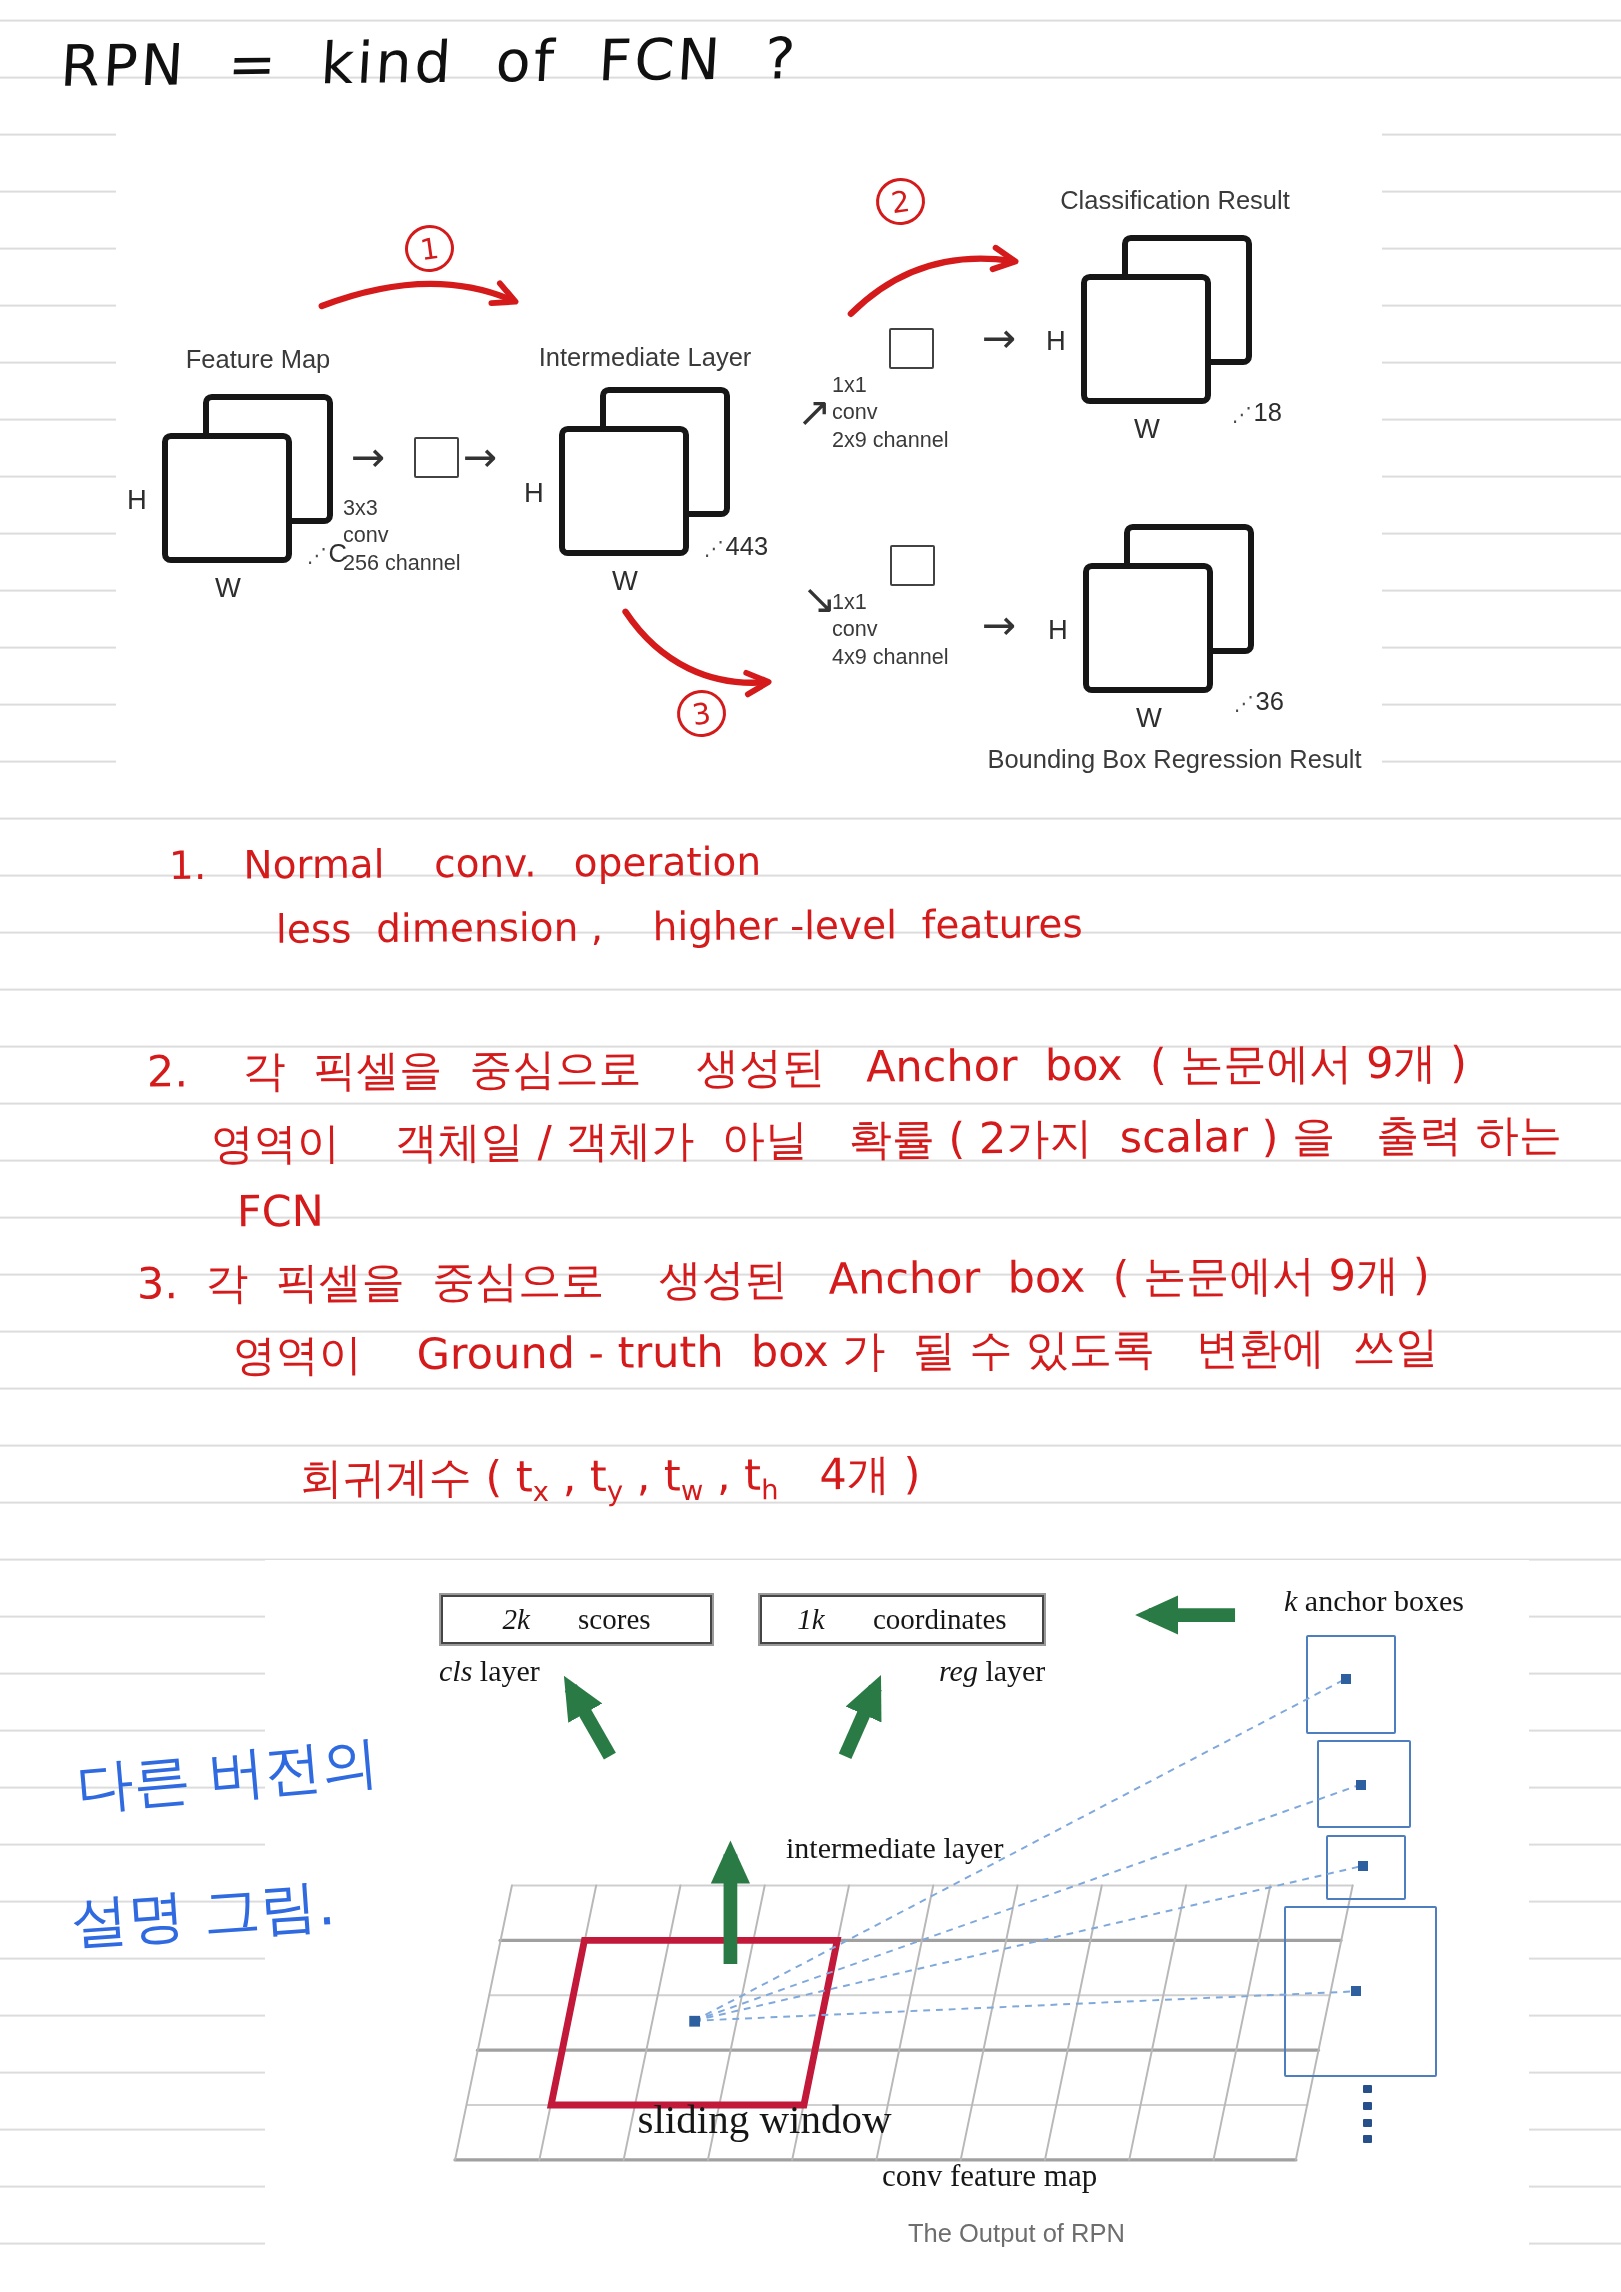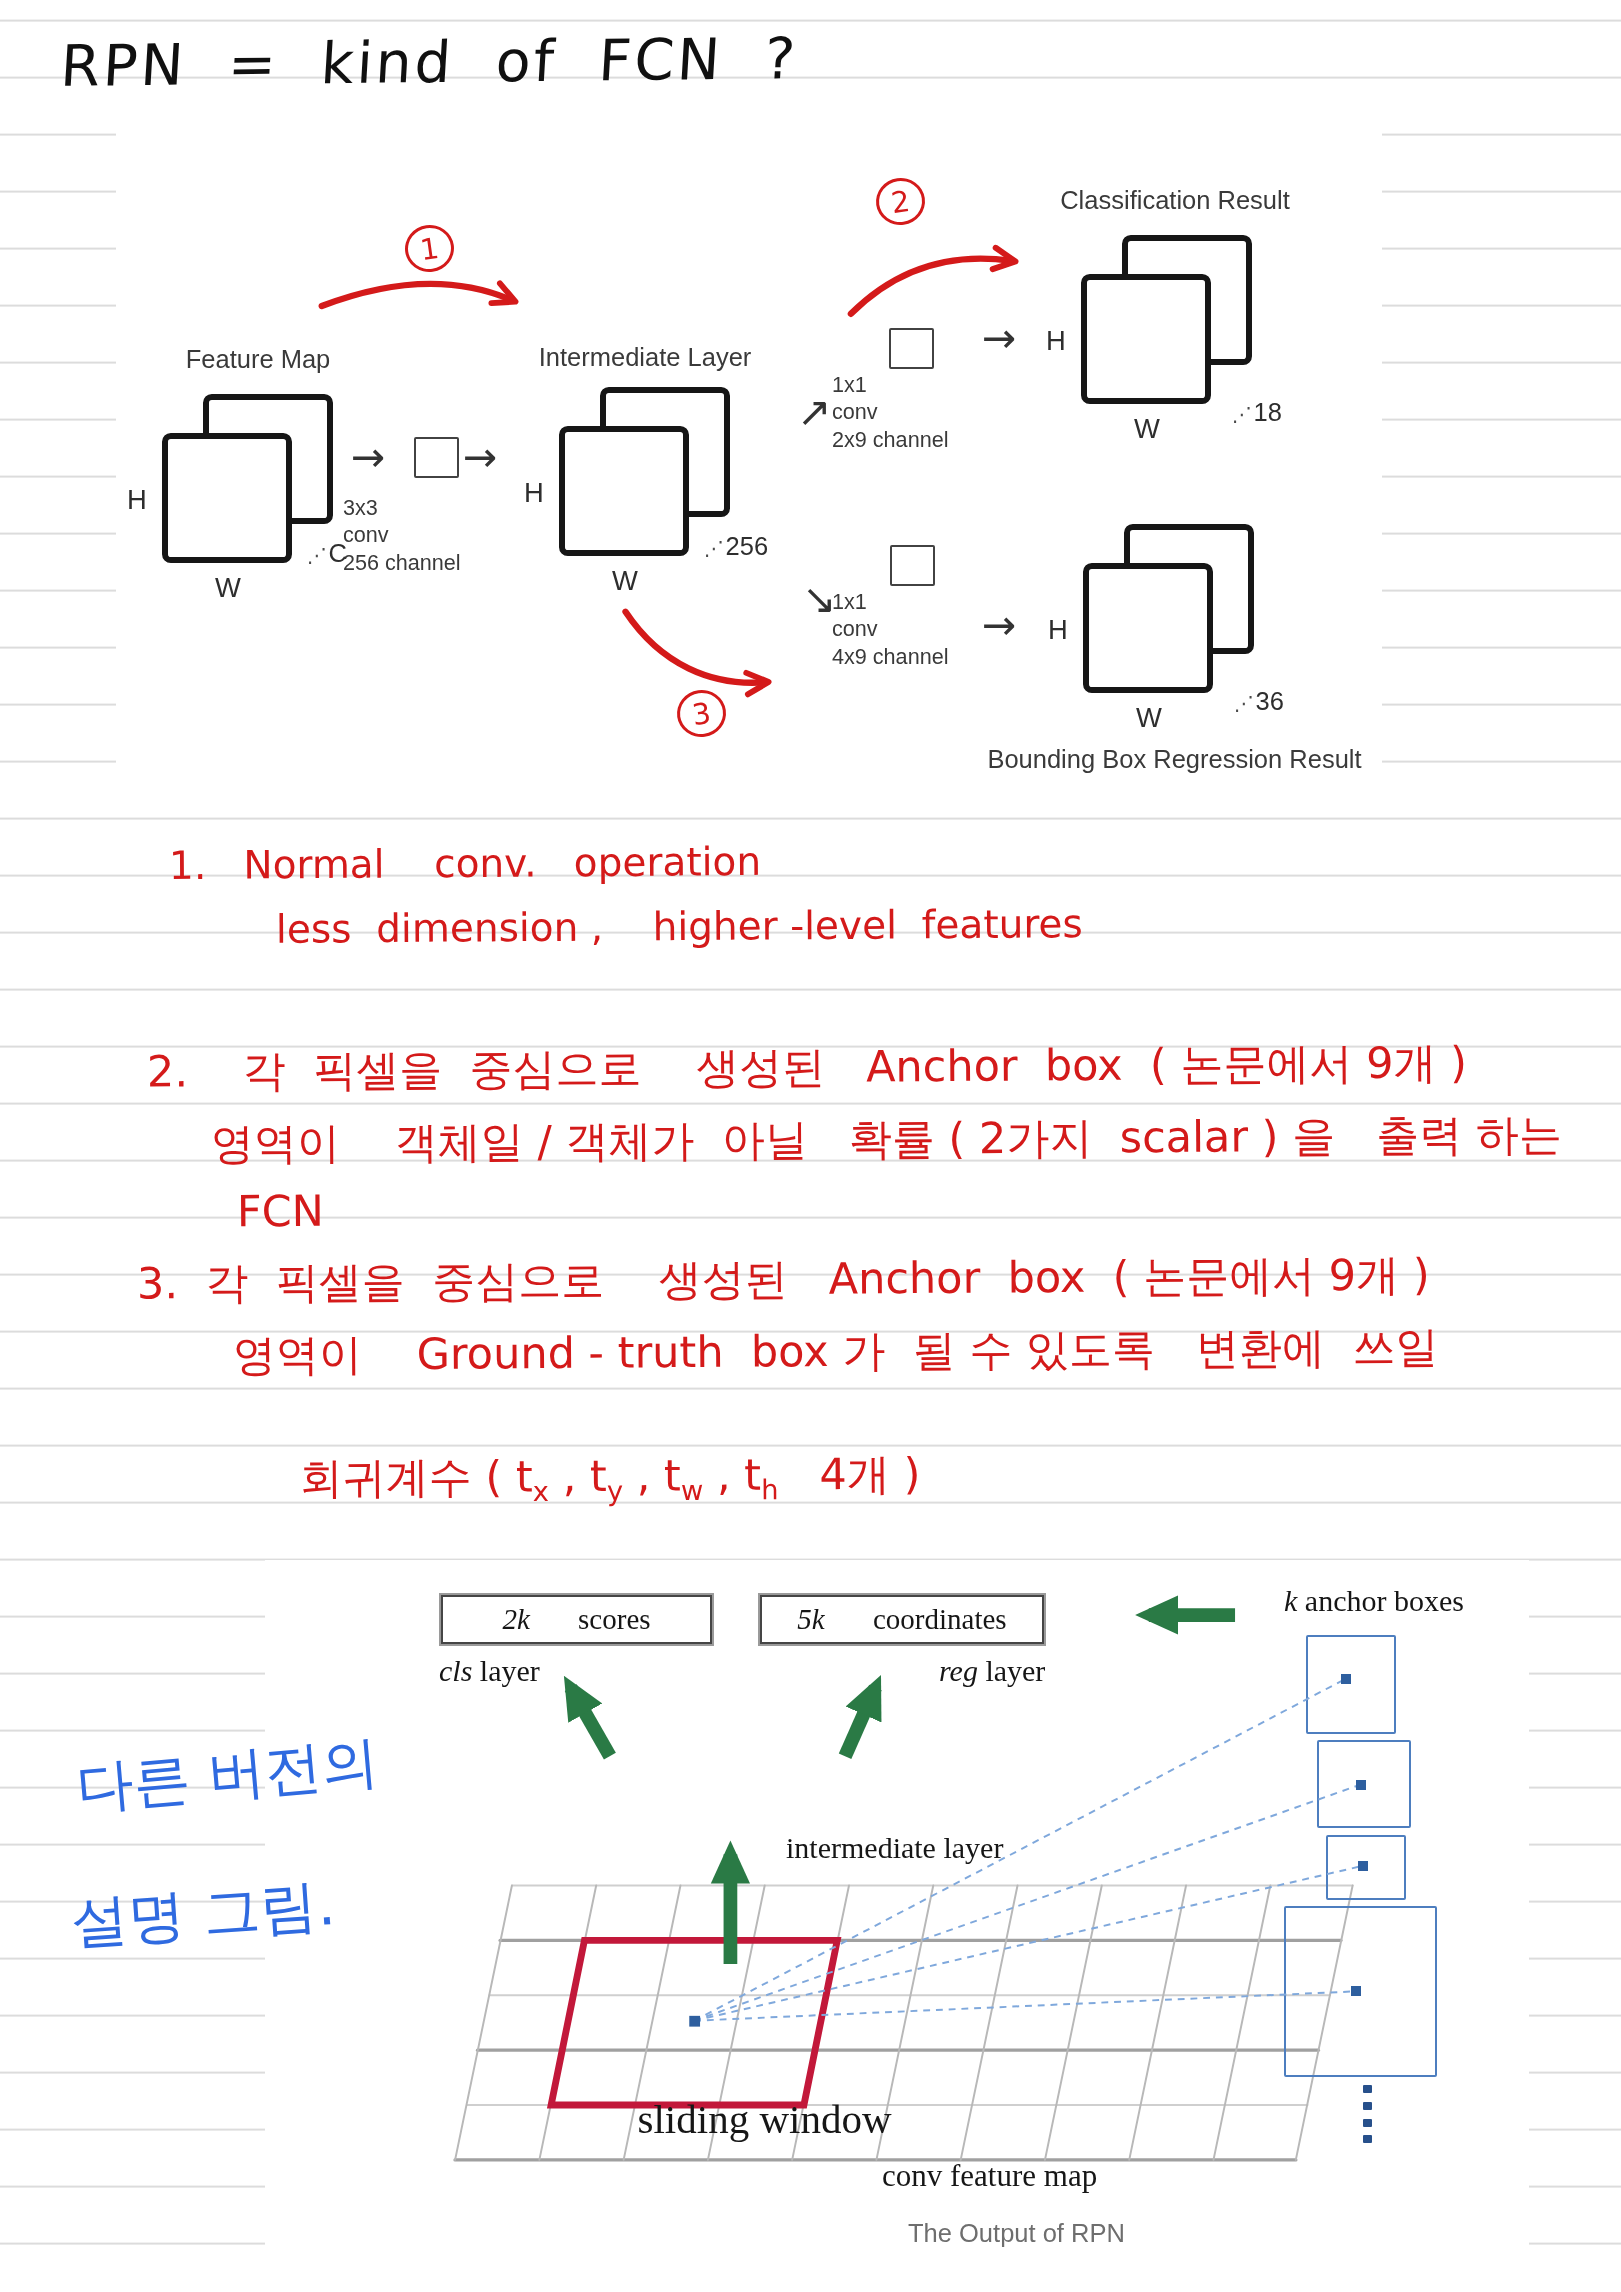--- a/index.html
+++ b/index.html
@@ -98,21 +98,21 @@
       <div>conv</div>
       <div>256 channel</div>
     </div>
 
     <div class="dlabel" style="left:387px;top:233px;width:284px">Intermediate Layer</div>
     <div class="dsq" style="left:443px;top:277px">
       <div class="bsq"></div>
       <div class="fsq"></div>
       <span class="dim dimh">H</span>
       <span class="dim dimw">W</span>
-      <span class="depth"><span class="dots">⋰</span><span>256</span></span>
+      <span class="depth"><span class="dots">⋰</span><span>443</span></span>
     </div>
 
     <span class="ar" style="left:681px;top:282px">↗</span>
     <div class="ksq" style="left:773px;top:218px"></div>
     <div class="ctext" style="left:716px;top:261px;width:157px">
       <div>1x1</div>
       <div>conv</div>
       <div>2x9 channel</div>
     </div>
     <span class="ar" style="left:866px;top:208px">→</span>
@@ -189,21 +189,21 @@
       <line x1="592" y1="200" x2="623" y2="130" stroke="#2a7a45" stroke-width="14" marker-end="url(#gh)"></line>
       <line x1="475" y1="412" x2="475" y2="300" stroke="#2a7a45" stroke-width="14" marker-end="url(#gh)"></line>
       <line x1="990" y1="56" x2="902" y2="56" stroke="#2a7a45" stroke-width="14" marker-end="url(#gh)"></line>
     </svg>
 
     <div class="obox serif" style="left:176px;top:35px;width:267px;height:45px">
         <span class="it">2k</span>
         <span> scores</span>
       </div>
     <div class="obox serif" style="left:495px;top:35px;width:280px;height:45px">
-        <span class="it">5k</span>
+        <span class="it">1k</span>
         <span> coordinates</span>
       </div>
     <div class="flabel serif" style="left:174px;top:94px"><span class="it">cls</span><span> layer</span></div>
     <div class="flabel serif" style="left:674px;top:94px"><span class="it">reg</span><span> layer</span></div>
     <div class="flabel serif" style="left:521px;top:271px">intermediate layer</div>
     <div class="flabel serif" style="left:372px;top:535px;width:255px;text-align:center;font-size:41px">sliding window</div>
     <div class="flabel serif" style="left:617px;top:598px;font-size:31px">conv feature map</div>
     <div class="caption" style="left:600px;top:659px">The Output of RPN</div>
     <div class="flabel serif" style="left:1019px;top:23.5px"><span class="it">k</span><span> anchor boxes</span></div>
 

